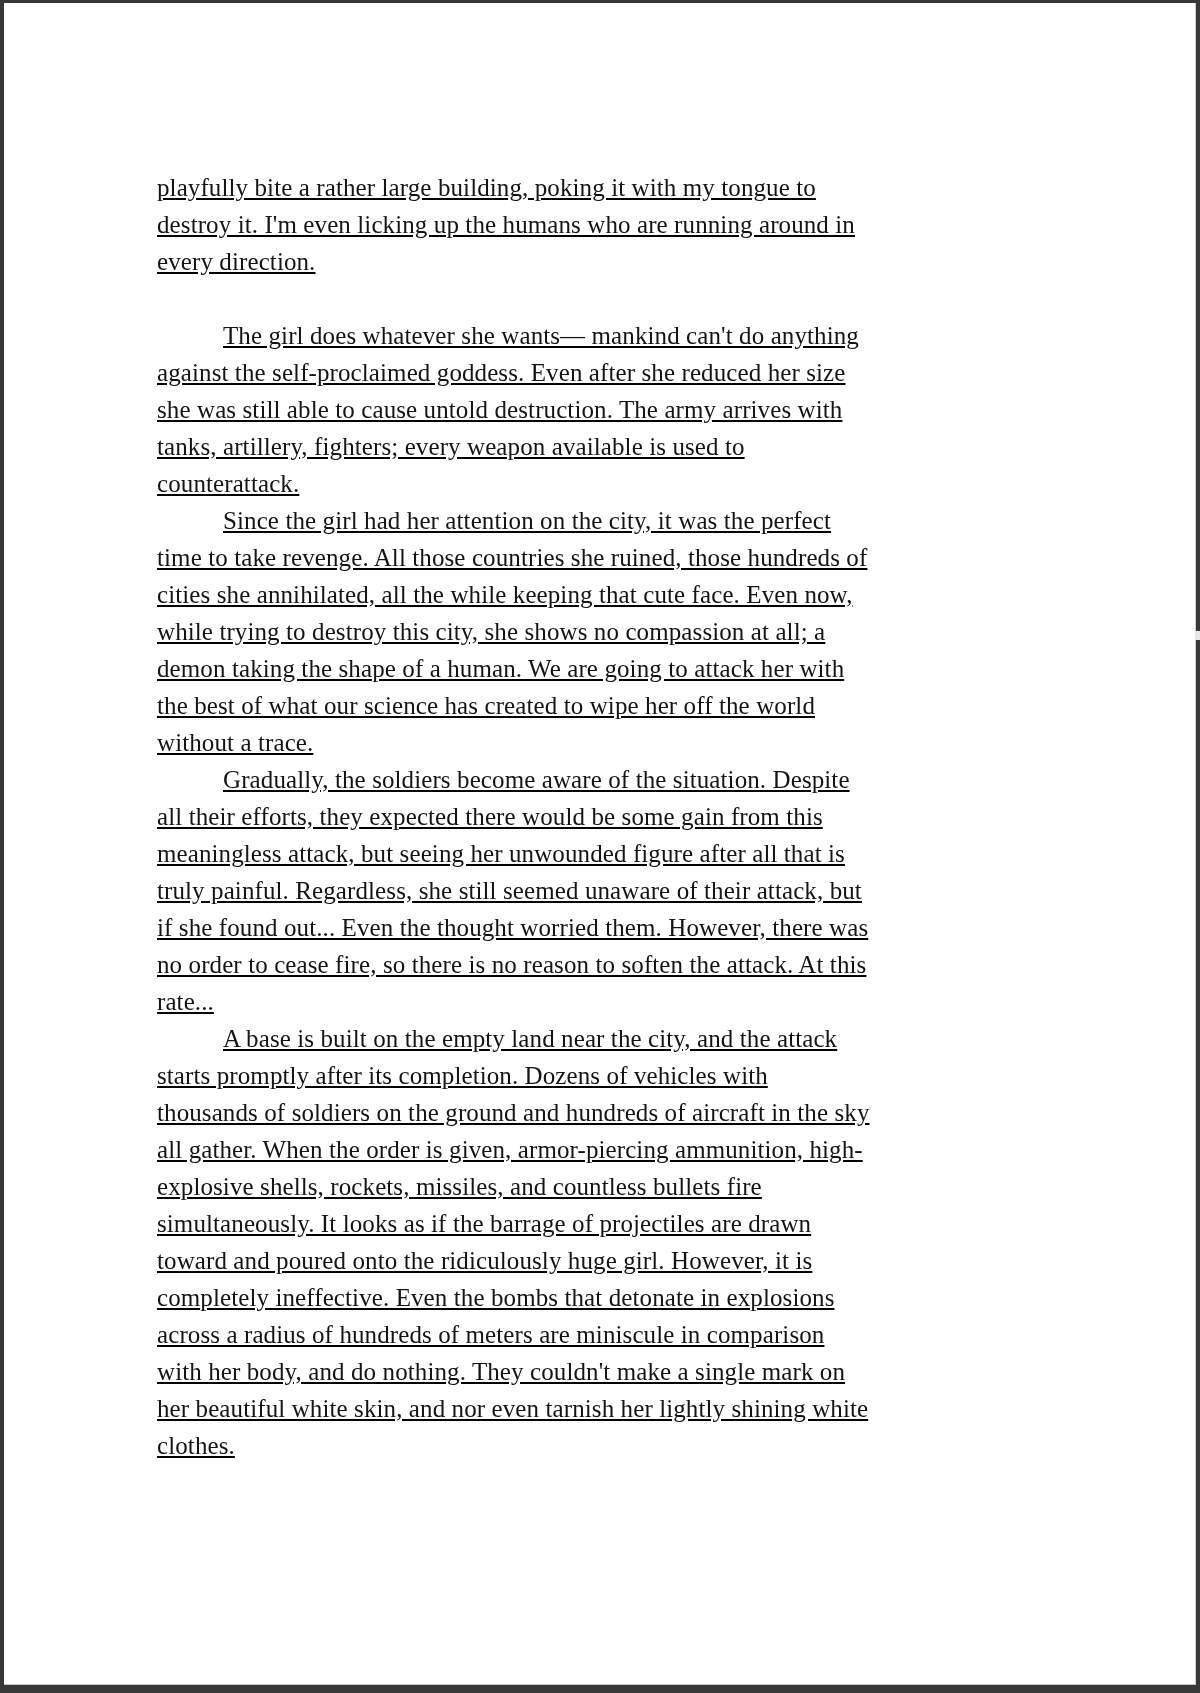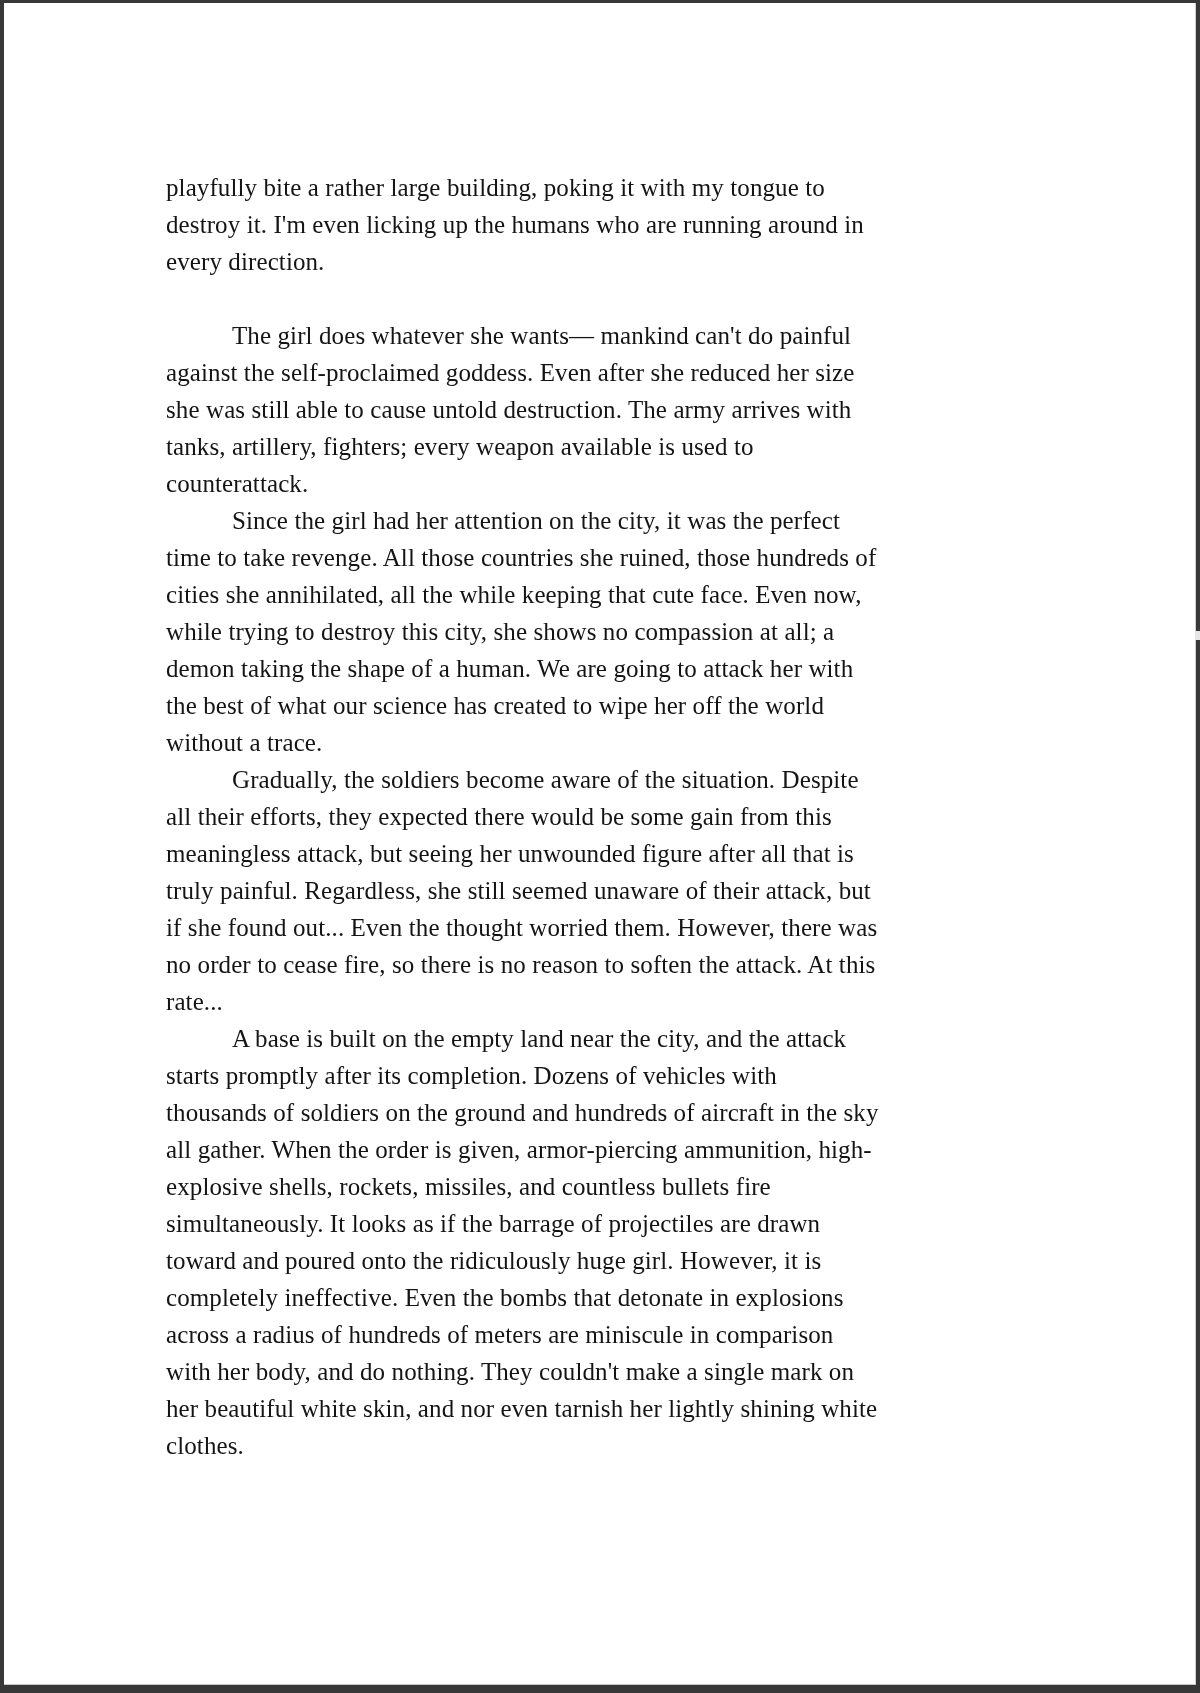--- a/index.html
+++ b/index.html
@@ -27,23 +27,24 @@
     width: 1192px;
     height: 1682px;
     background: #ffffff;
     border-right: 1px solid #cfcfcf;
     border-bottom: 1px solid #c6c6c6;
     box-sizing: border-box;
     overflow: hidden;
   }
   .text-column {
     position: absolute;
-    left: 162px;
+    left: 153px;
     top: 166px;
     width: 860px;
+    text-decoration: underline;
   }
   p.para {
     margin: 0;
     padding: 0;
     font-family: "Liberation Serif", serif;
     font-size: 25px;
     line-height: 37px;
     color: #141414;
     white-space: pre;
     letter-spacing: 0.1px;
@@ -65,21 +66,21 @@
 </style>
 </head>
 <body>
 
 <div class="window">
   <div class="page">
     <div class="text-column" id="text-column">
         <p class="para">playfully bite a rather large building, poking it with my tongue to
 destroy it. I'm even licking up the humans who are running around in
 every direction.</p>
-        <p class="para indent gap">The girl does whatever she wants— mankind can't do painful
+        <p class="para indent gap">The girl does whatever she wants— mankind can't do anything
 against the self-proclaimed goddess. Even after she reduced her size
 she was still able to cause untold destruction. The army arrives with
 tanks, artillery, fighters; every weapon available is used to
 counterattack.</p>
         <p class="para indent">Since the girl had her attention on the city, it was the perfect
 time to take revenge. All those countries she ruined, those hundreds of
 cities she annihilated, all the while keeping that cute face. Even now,
 while trying to destroy this city, she shows no compassion at all; a
 demon taking the shape of a human. We are going to attack her with
 the best of what our science has created to wipe her off the world

